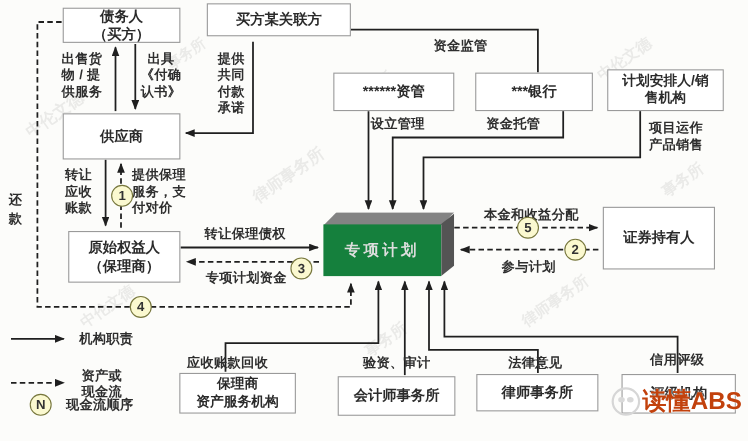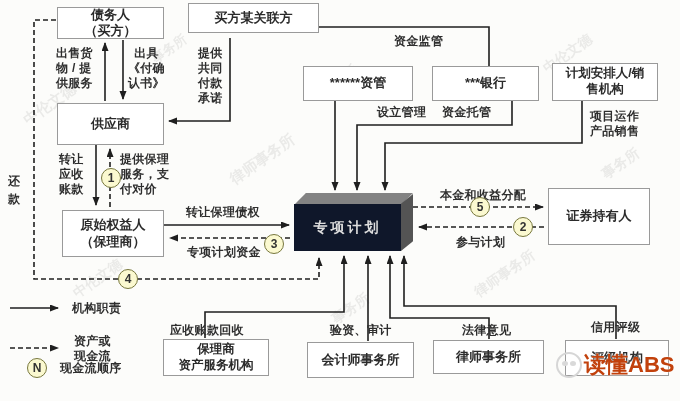--- a/index.html
+++ b/index.html
@@ -10,21 +10,21 @@
        align-items:center;justify-content:center;text-align:center;font-weight:bold;
        font-size:13px;color:#2b2b2b;white-space:pre-line;line-height:1.25;
        box-sizing:border-box;z-index:3;}
   .lbl{position:absolute;font-size:12px;font-weight:600;color:#2e2e2e;
        white-space:pre-line;line-height:1.25;z-index:4;letter-spacing:0.3px;}
   .circ{position:absolute;width:20px;height:20px;border-radius:50%;
         background:#fbf9d0;border:1.5px solid #77773d;color:#333;font-size:12px;
         font-weight:bold;display:flex;align-items:center;justify-content:center;
         box-sizing:border-box;z-index:5;}
   .spv-front{position:absolute;left:294px;top:204px;width:107px;height:47px;
-        background:#0f172a;display:flex;align-items:center;justify-content:center;
+        background:#15803d;display:flex;align-items:center;justify-content:center;
         color:#dedede;font-size:14px;font-weight:bold;letter-spacing:3px;z-index:3;}
   .spv-top{position:absolute;left:294px;top:193px;width:119px;height:12px;background:#838383;
         clip-path:polygon(0 100%,10% 0,100% 0,90% 100%);z-index:3;}
   .spv-side{position:absolute;left:401px;top:194px;width:12px;height:57px;background:#545454;
         clip-path:polygon(0 17%,100% 0,100% 83%,0 100%);z-index:3;}
   .wm{position:absolute;color:rgba(145,145,145,0.16);font-weight:bold;
       transform:rotate(-35deg);z-index:1;white-space:nowrap;}
   .brand{position:absolute;left:584px;top:350px;font-size:22px;font-weight:bold;
       color:#c2410c;z-index:6;text-shadow:0 0 2px #ffffff;}
   .brand-logo{position:absolute;left:556px;top:352px;width:26px;height:26px;border-radius:50%;
@@ -108,21 +108,21 @@
 物 / 提
 供服务</div>
   <div class="lbl" style="left:128px;top:46px;text-align:center;">出具
 《付确
 认书》</div>
   <div class="lbl" style="left:198px;top:46px;">提供
 共同
 付款
 承诺</div>
   <div class="lbl" style="left:394px;top:34px;">资金监管</div>
-  <div class="lbl" style="left:337px;top:105px;padding-left:40px;">设立管理</div>
+  <div class="lbl" style="left:337px;top:105px;">设立管理</div>
   <div class="lbl" style="left:442px;top:105px;">资金托管</div>
   <div class="lbl" style="left:590px;top:109px;">项目运作
 产品销售</div>
   <div class="lbl" style="left:59px;top:152px;">转让
 应收
 账款</div>
   <div class="lbl" style="left:120px;top:152px;">提供保理
 服务，支
 付对价</div>
   <div class="lbl" style="left:8px;top:172px;line-height:1.5;">还

